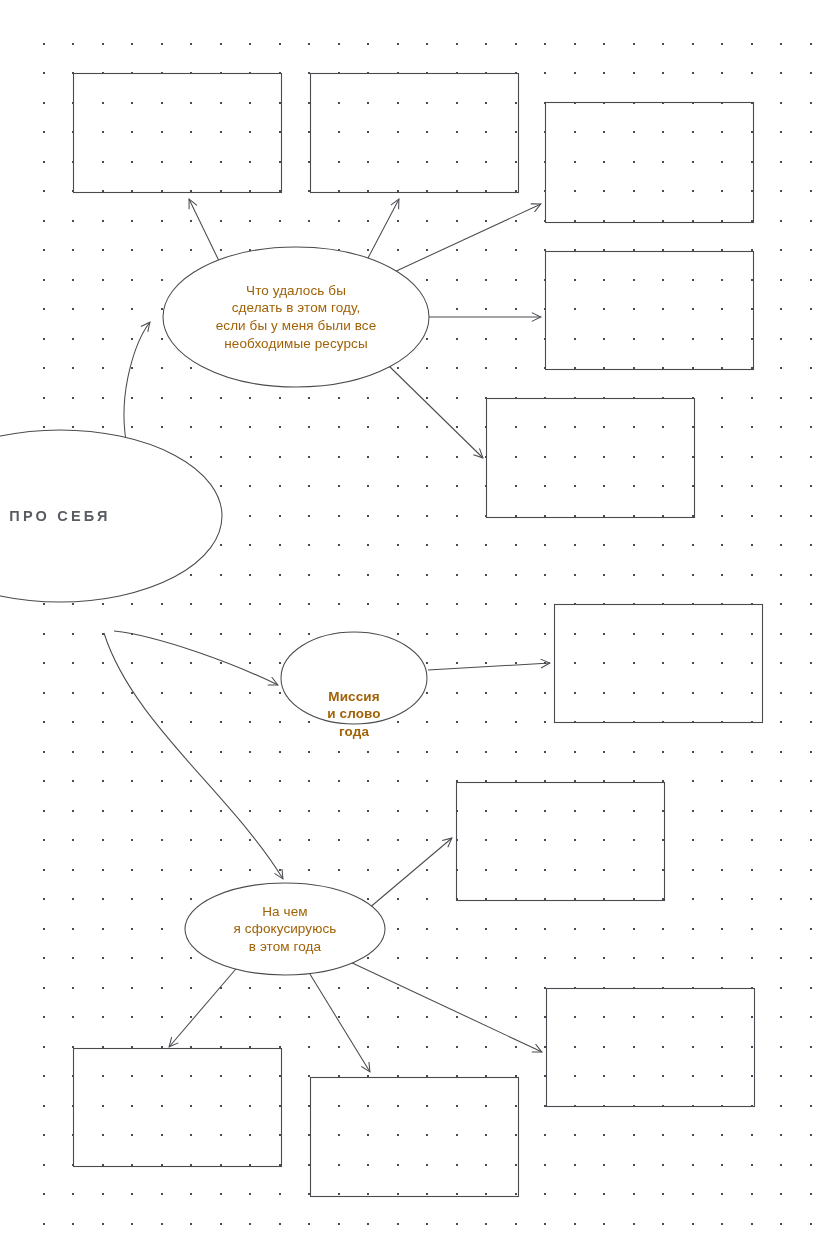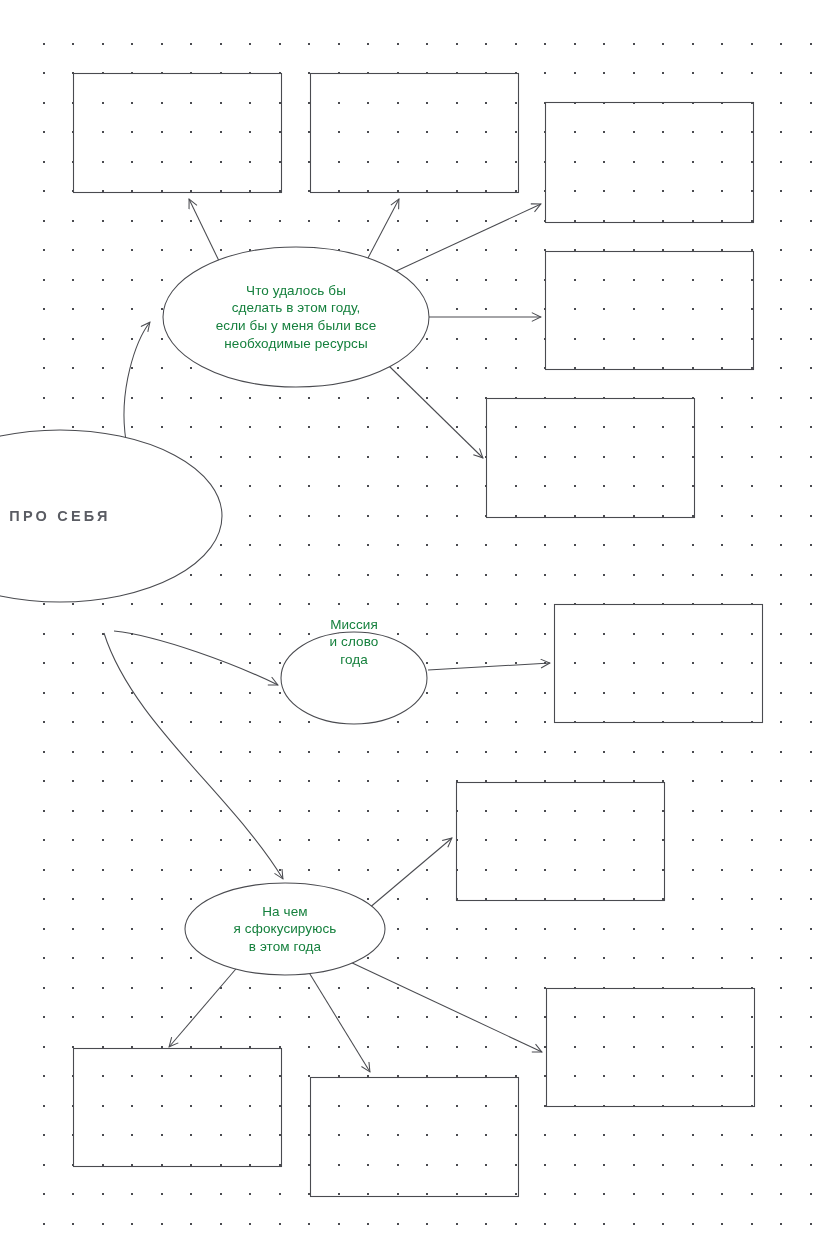--- a/index.html
+++ b/index.html
@@ -26,21 +26,21 @@
     pointer-events: none;
   }
   #art {
     position: absolute;
     left: 0; top: 0;
     width: 833px;
     height: 1240px;
   }
   .lbl {
     position: absolute;
-    color: #15803d;
+    color: #a16207;
     text-align: center;
     line-height: 1.30;
     white-space: pre-line;
     letter-spacing: 0.1px;
   }
   .lbl-ellipse {
     font-size: 13.5px;
   }
   .lbl-hub {
     font-size: 14.5px;
@@ -1204,21 +1204,21 @@
         <ellipse cx="285" cy="929" rx="100" ry="46" fill="#ffffff" stroke="#4a4b50" stroke-width="1.05"></ellipse>
       </g>
   </svg>
 
   <div id="labels-layer">
       <div class="lbl lbl-hub" style="left: -102px; top: 430px; width: 324px; height: 172px; display: flex; align-items: center; justify-content: center;">ПРО СЕБЯ</div>
       <div class="lbl lbl-ellipse" style="left: 163px; top: 247px; width: 266px; height: 140px; display: flex; align-items: center; justify-content: center;">Что удалось бы
 сделать в этом году,
 если бы у меня были все
 необходимые ресурсы</div>
-      <div class="lbl lbl-ellipse" style="left: 281px; top: 596px; width: 146px; height: 92px; display: flex; align-items: center; justify-content: center;">Миссия
+      <div class="lbl lbl-ellipse" style="left: 281px; top: 668px; width: 146px; height: 92px; display: flex; align-items: center; justify-content: center; font-weight: bold;">Миссия
 и слово
 года</div>
       <div class="lbl lbl-ellipse" style="left: 185px; top: 883px; width: 200px; height: 92px; display: flex; align-items: center; justify-content: center;">На чем
 я сфокусируюсь
 в этом года</div>
     </div>
 
 </div>
 
 </body></html>

